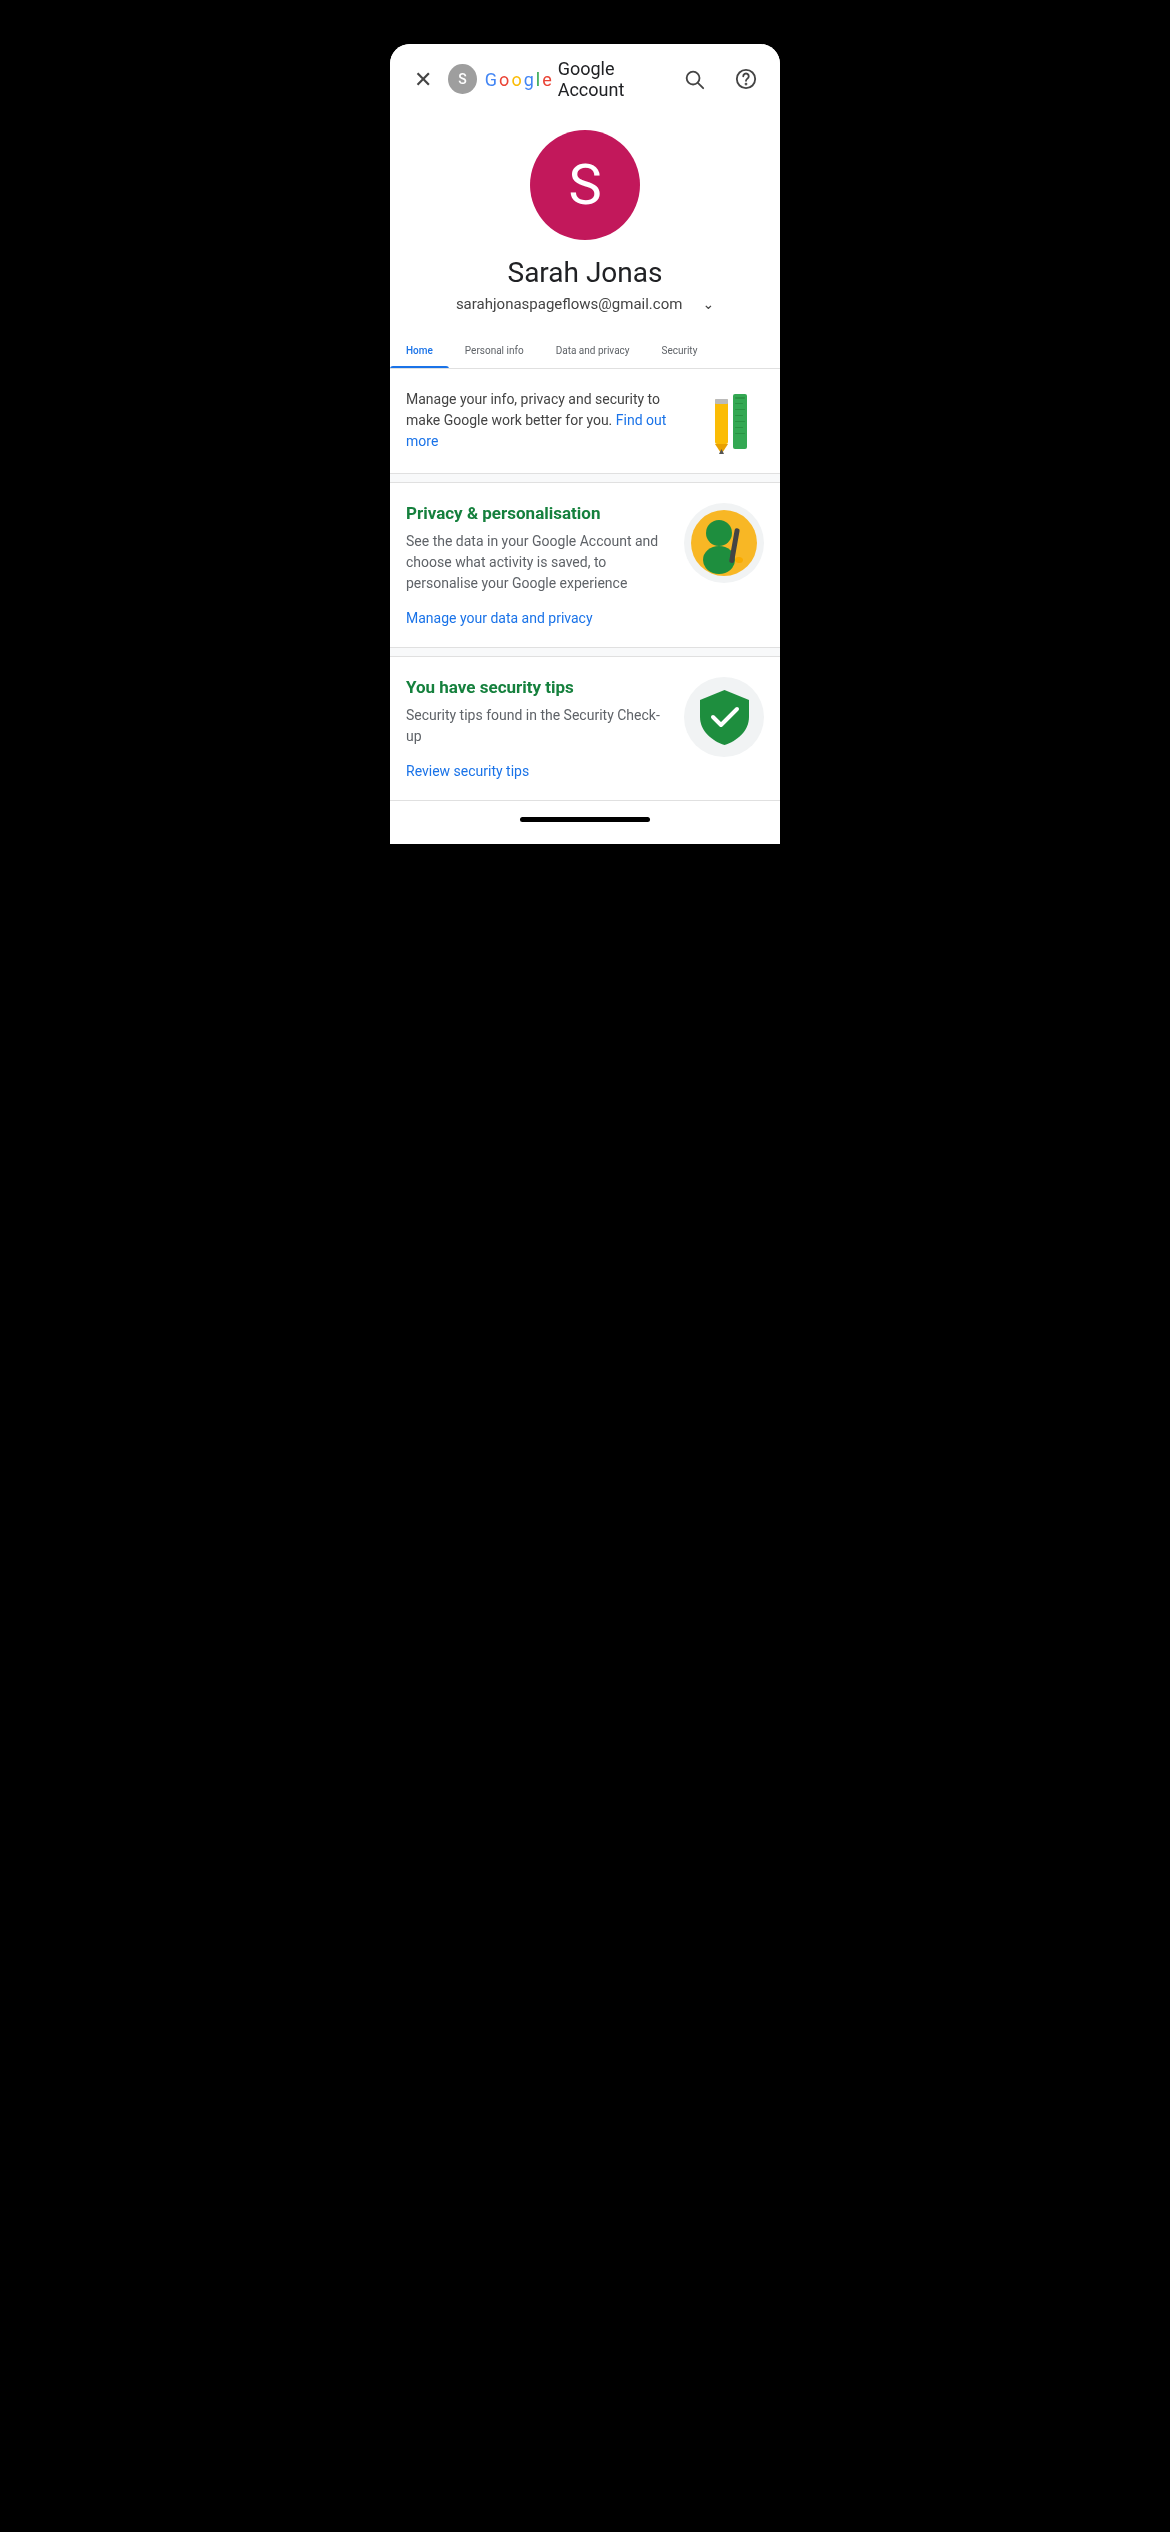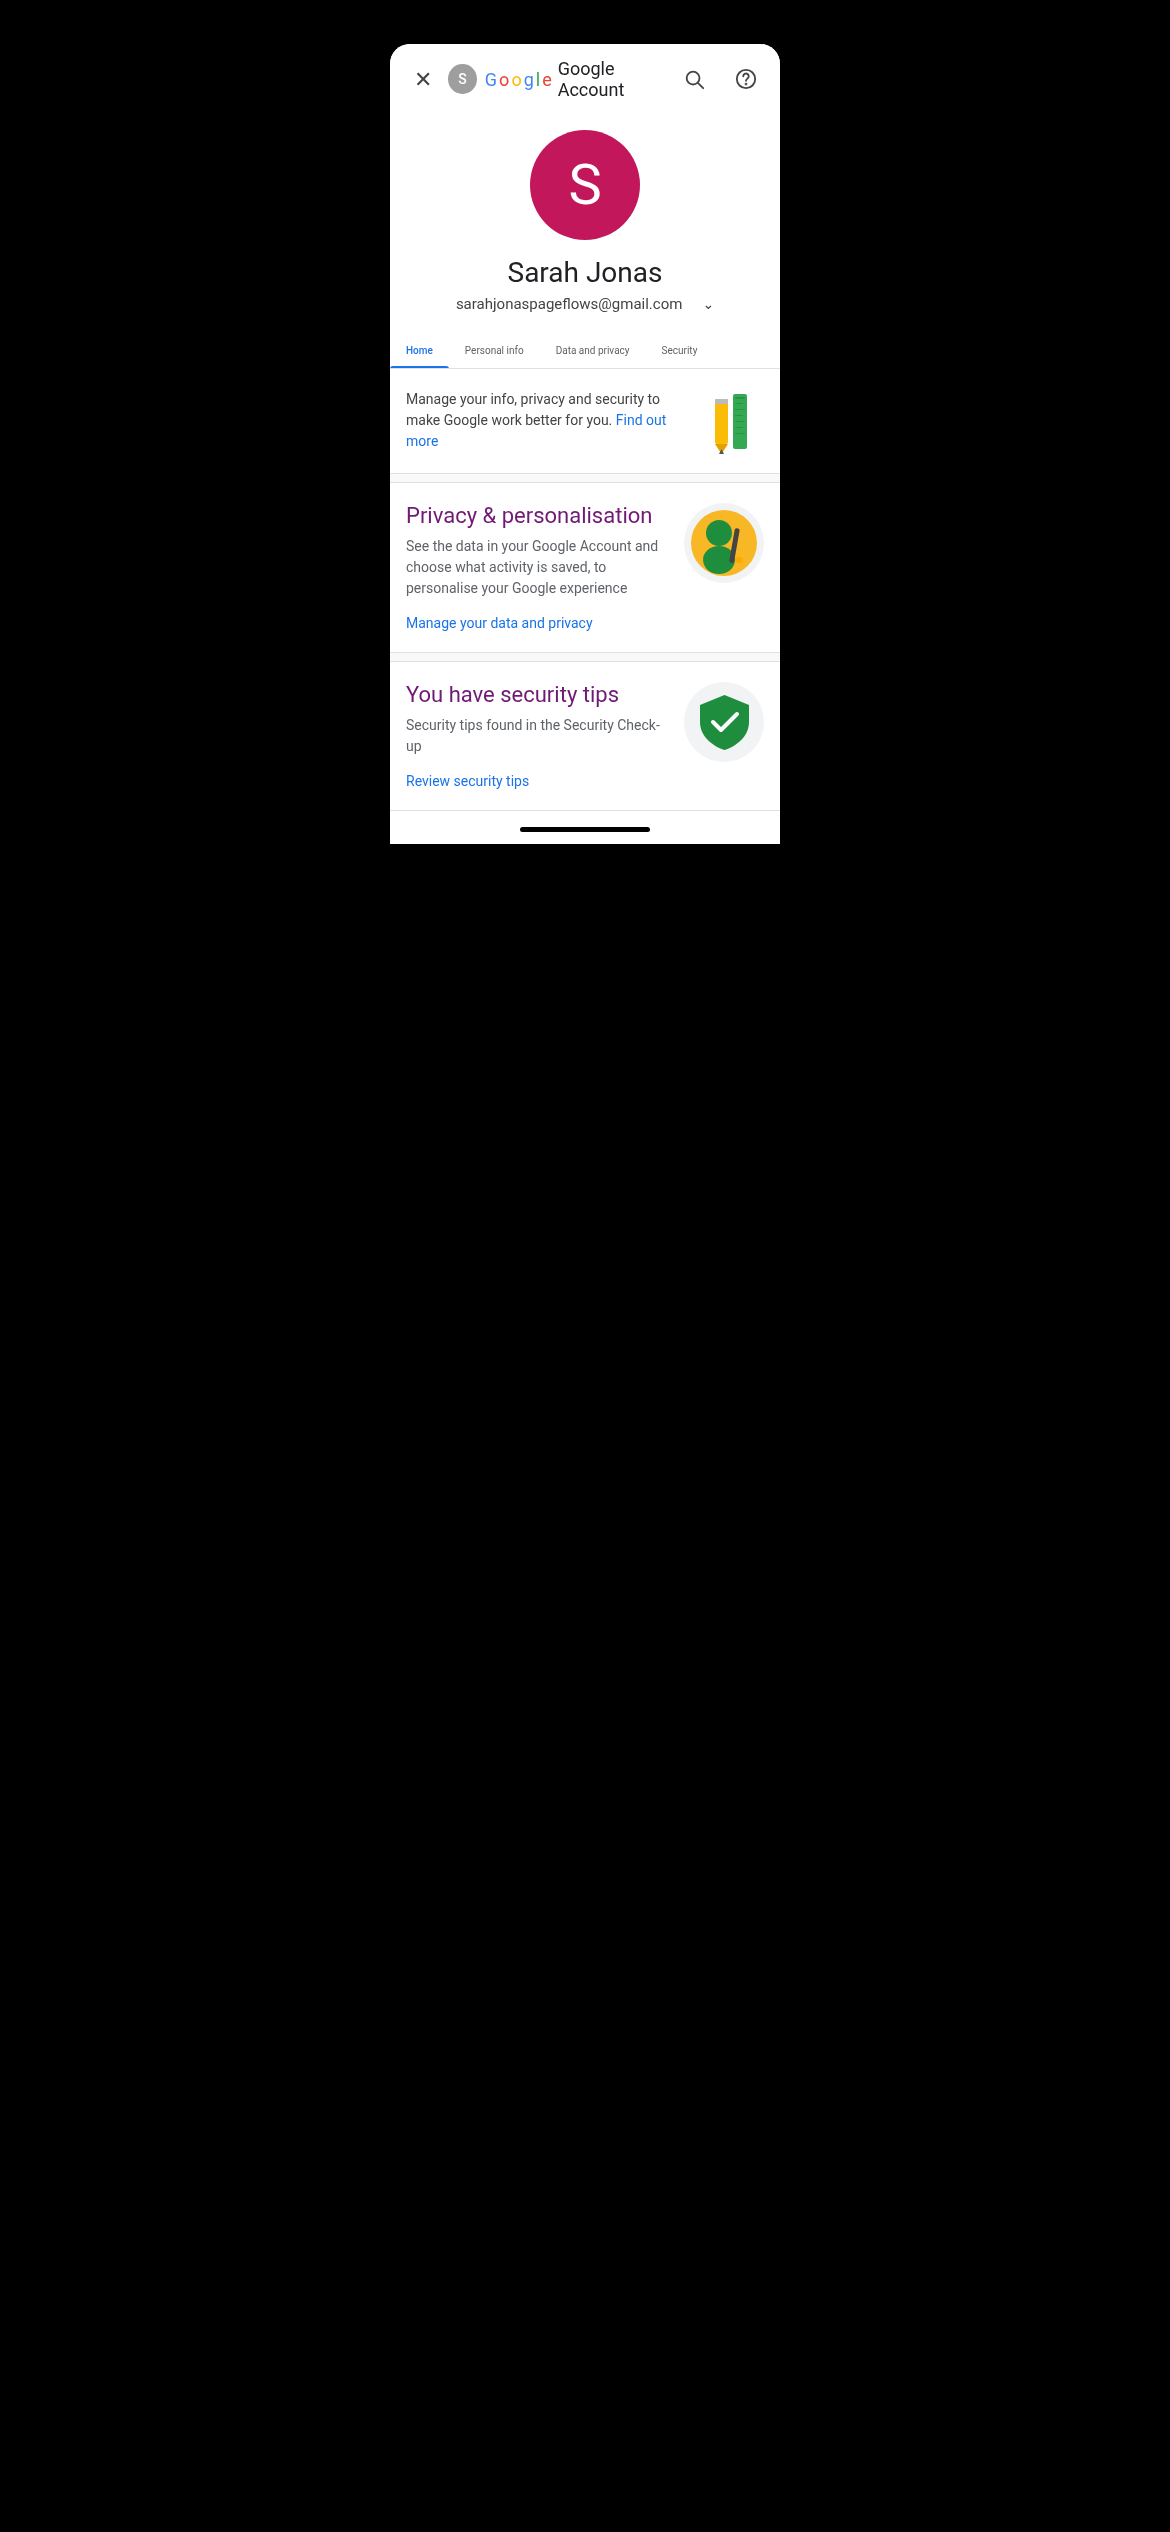--- a/index.html
+++ b/index.html
@@ -233,23 +233,23 @@
       display: flex;
       align-items: flex-start;
       gap: 16px;
     }
 
     .card-text {
       flex: 1;
     }
 
     .card-title {
-      font-size: 22px;
-      font-weight: 400;
-      color: #701a75;
+      font-size: 17px;
+      font-weight: 700;
+      color: #15803d;
       margin-bottom: 8px;
     }
 
     .card-desc {
       font-size: 14px;
       color: #5f6368;
       line-height: 1.5;
       margin-bottom: 14px;
     }
 

